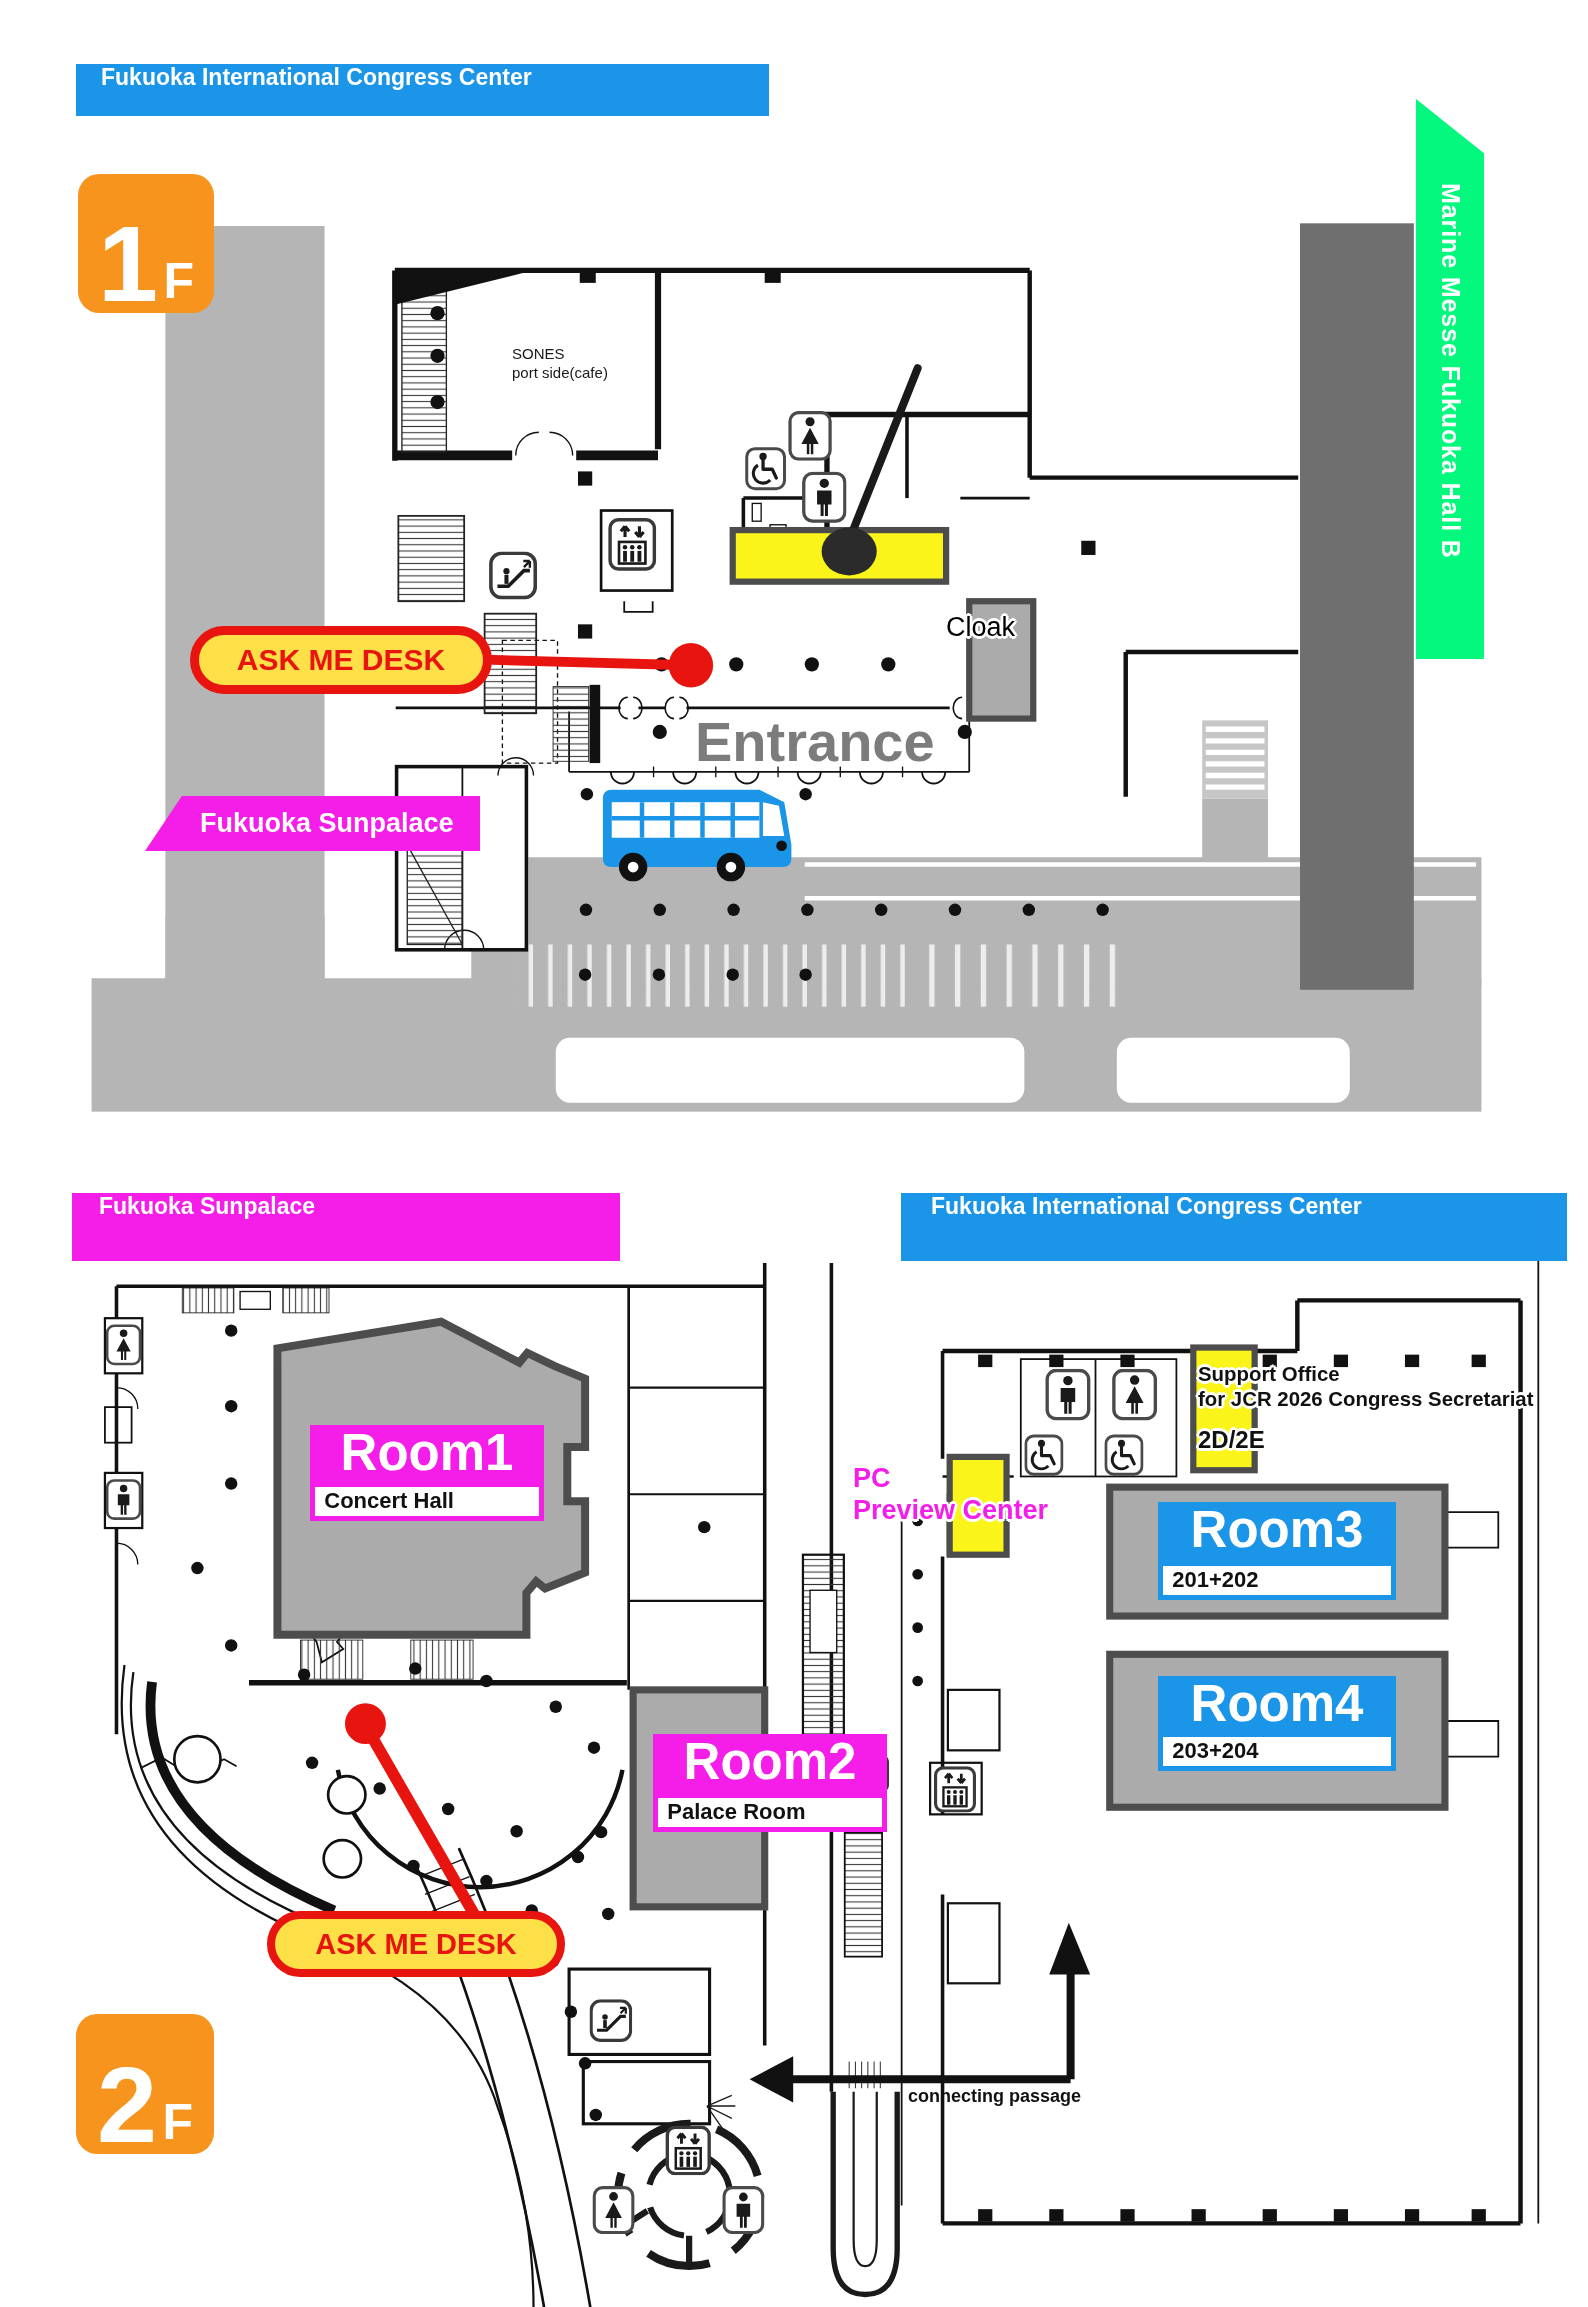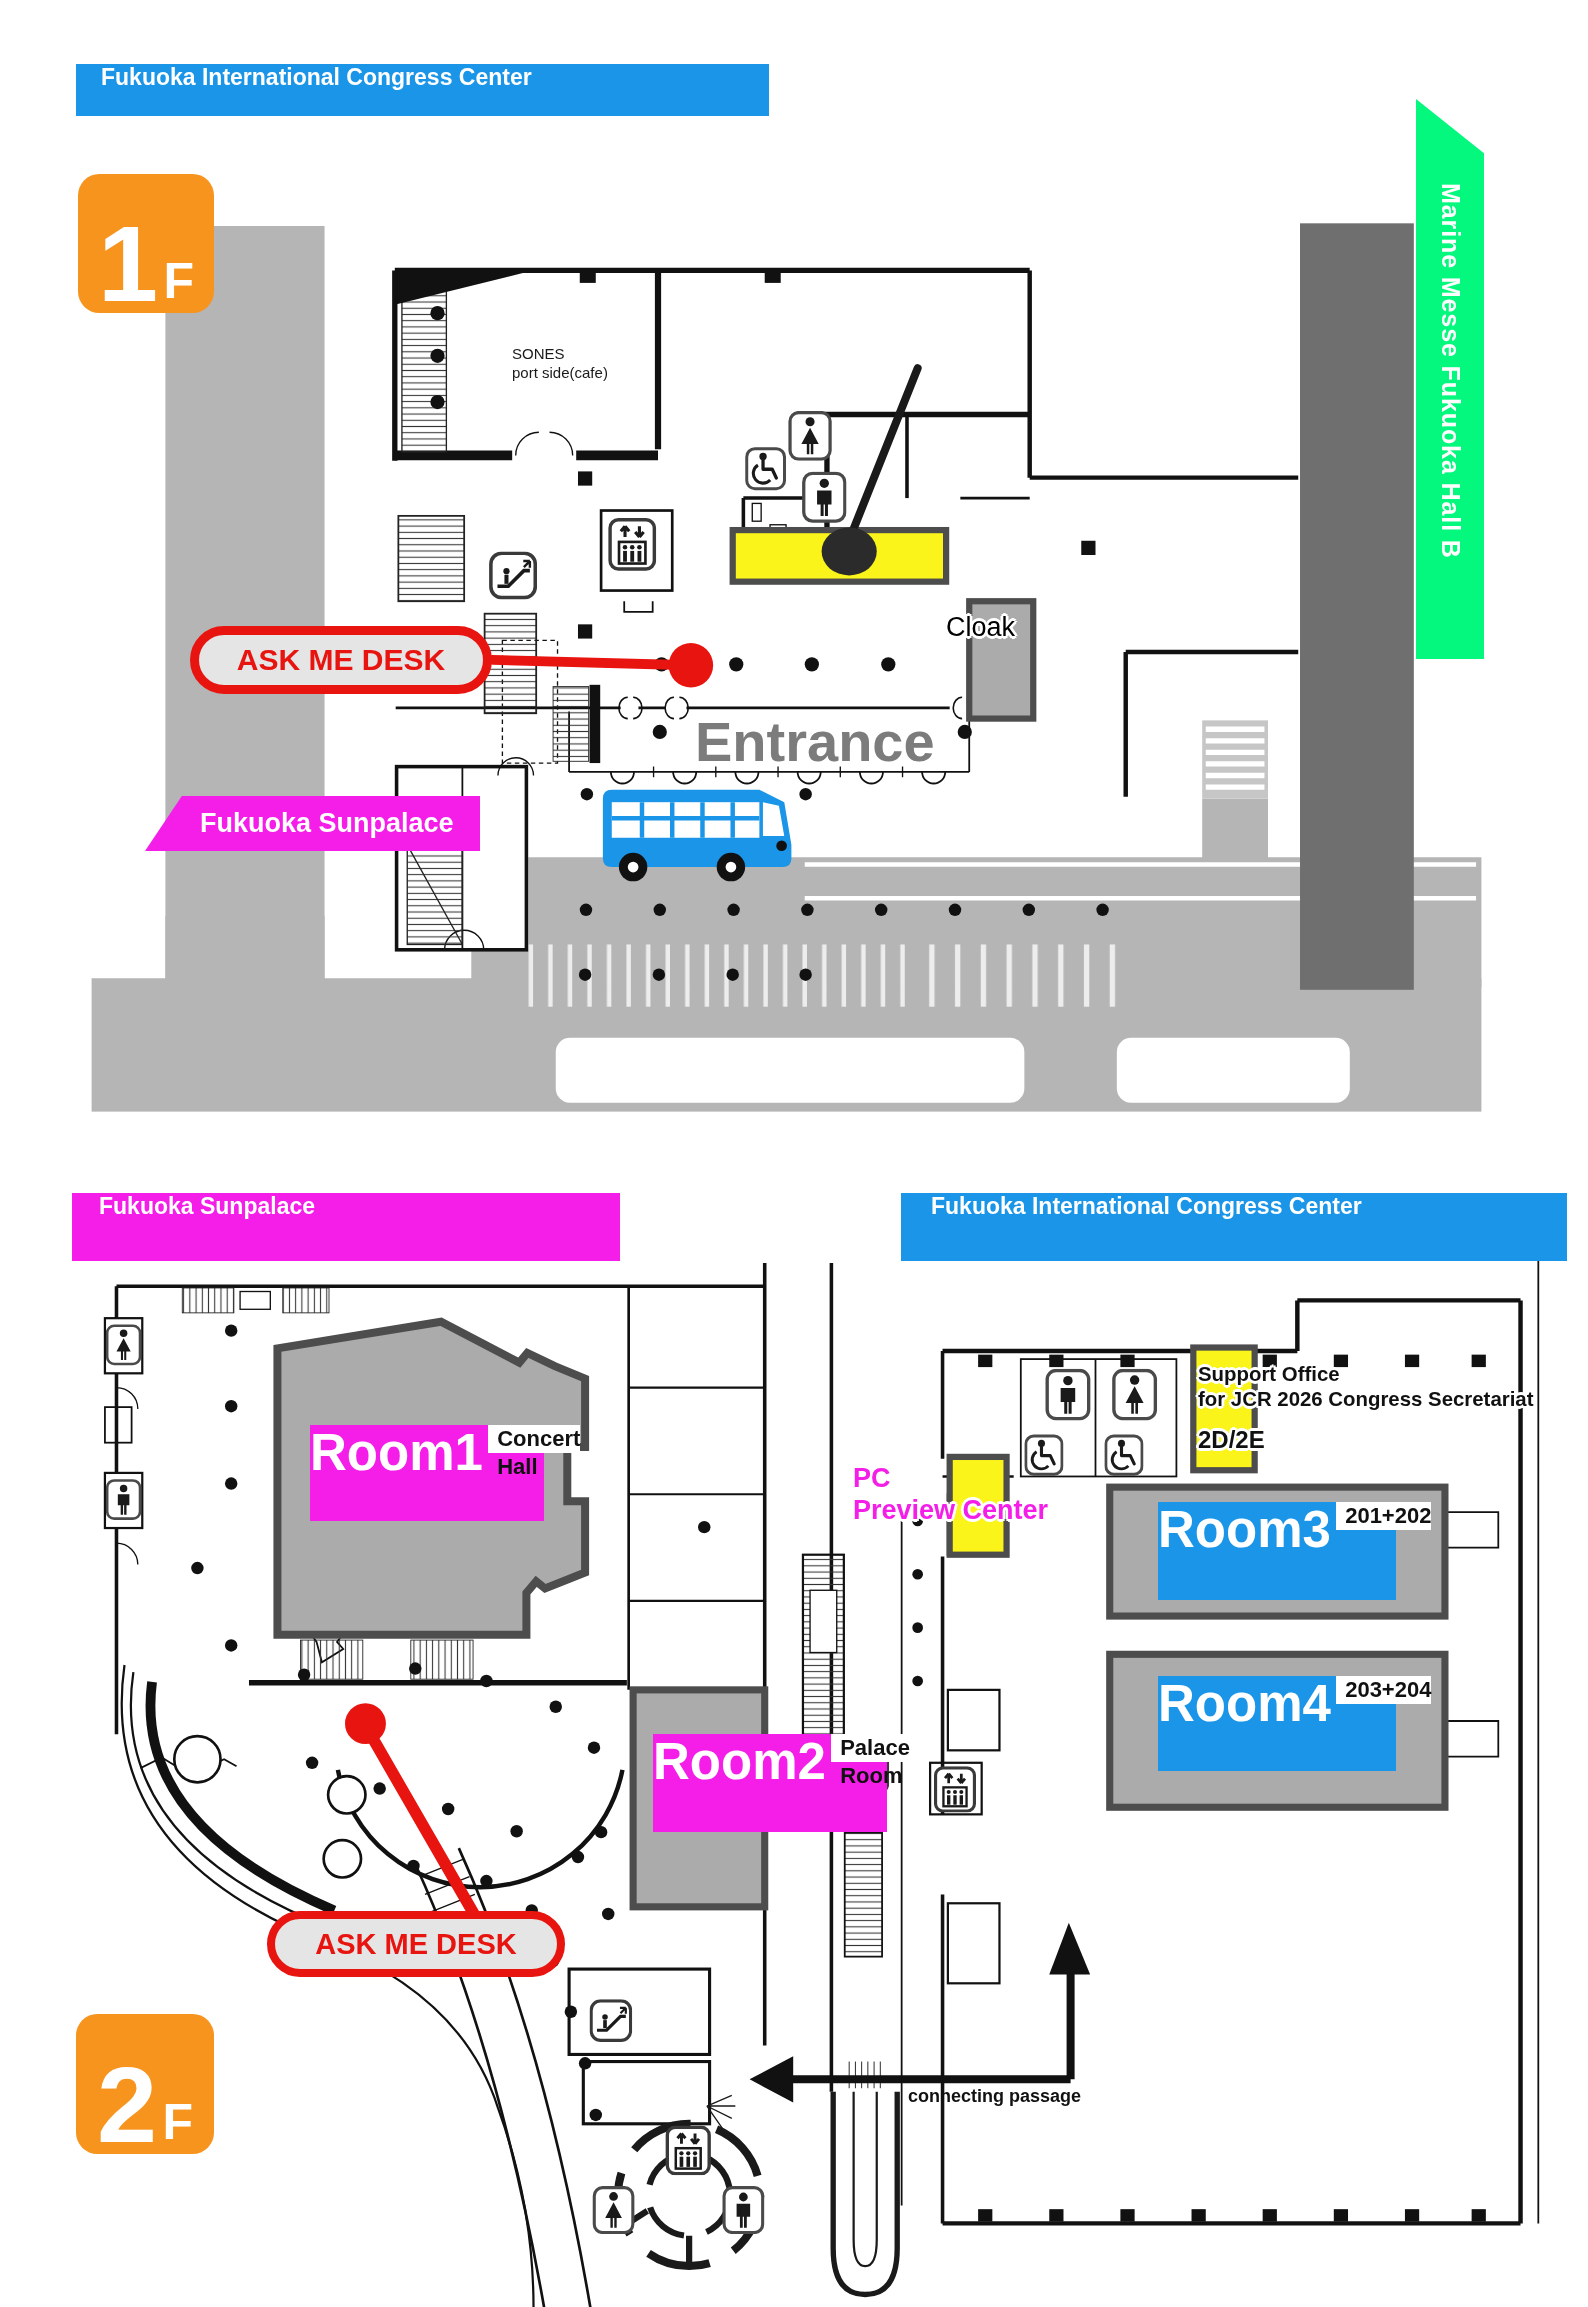--- a/index.html
+++ b/index.html
@@ -19,26 +19,26 @@
 
   .callout { background:#fff; border:8px solid #3A3A3A; border-radius:30px; padding:19.6px 18px 16px 37px; }
   .callout li { list-style:none; font-size:24px; font-weight:bold; color:#141414; line-height:1.55; white-space:nowrap; }
   .callout li::before { content:"\2022"; margin-right:12.4px; }
 
   .vbanner { background:#05F87E; color:#fff; font-weight:bold; font-size:25px;
              writing-mode:vertical-rl; text-orientation:mixed; letter-spacing:0.9px;
              display:flex; justify-content:flex-start; align-items:center;
              padding-top:84px; clip-path:polygon(0 0, 100% 9.7%, 100% 100%, 0 100%); }
 
-  .pill { background:#e5e5e5; border-radius:36px; border:9px solid #E8140F; color:#E8140F;
+  .pill { background:#fde047; border-radius:36px; border:9px solid #E8140F; color:#E8140F;
           font-weight:bold; display:flex; align-items:center; justify-content:center; white-space:nowrap; }
 
   .para { background:#F41EE8; color:#fff; font-weight:bold; }
 
-  .room-label { display:flex; flex-direction:row; }
+  .room-label { display:flex; flex-direction:column; }
   .room-label .room-title { flex:1; color:#fff; font-weight:bold; font-size:51px; line-height:1.1; text-align:center; }
   .room-label .room-sub { margin:0 5.3px 5.3px 5.3px; background:#fff; color:#111; font-weight:bold; font-size:22px; height:28.4px; line-height:28.4px; padding-left:9px; }
   .room-label.magenta { background:#F41EE8; }
   .room-label.blue { background:#1B95E8; }
 
   .halo { text-shadow:-1.8px -1.8px 0 #fff,1.8px -1.8px 0 #fff,-1.8px 1.8px 0 #fff,1.8px 1.8px 0 #fff,-2.7px 0 0 #fff,2.7px 0 0 #fff,0 -2.7px 0 #fff,0 2.7px 0 #fff; }
 
   .sones { font-size:15px; color:#1a1a1a; line-height:1.25; }
   .cloak { font-size:27px; font-weight:normal; color:#000; }
   .entrance { font-size:56px; font-weight:bold; color:#7C7C7C; letter-spacing:0px; }

